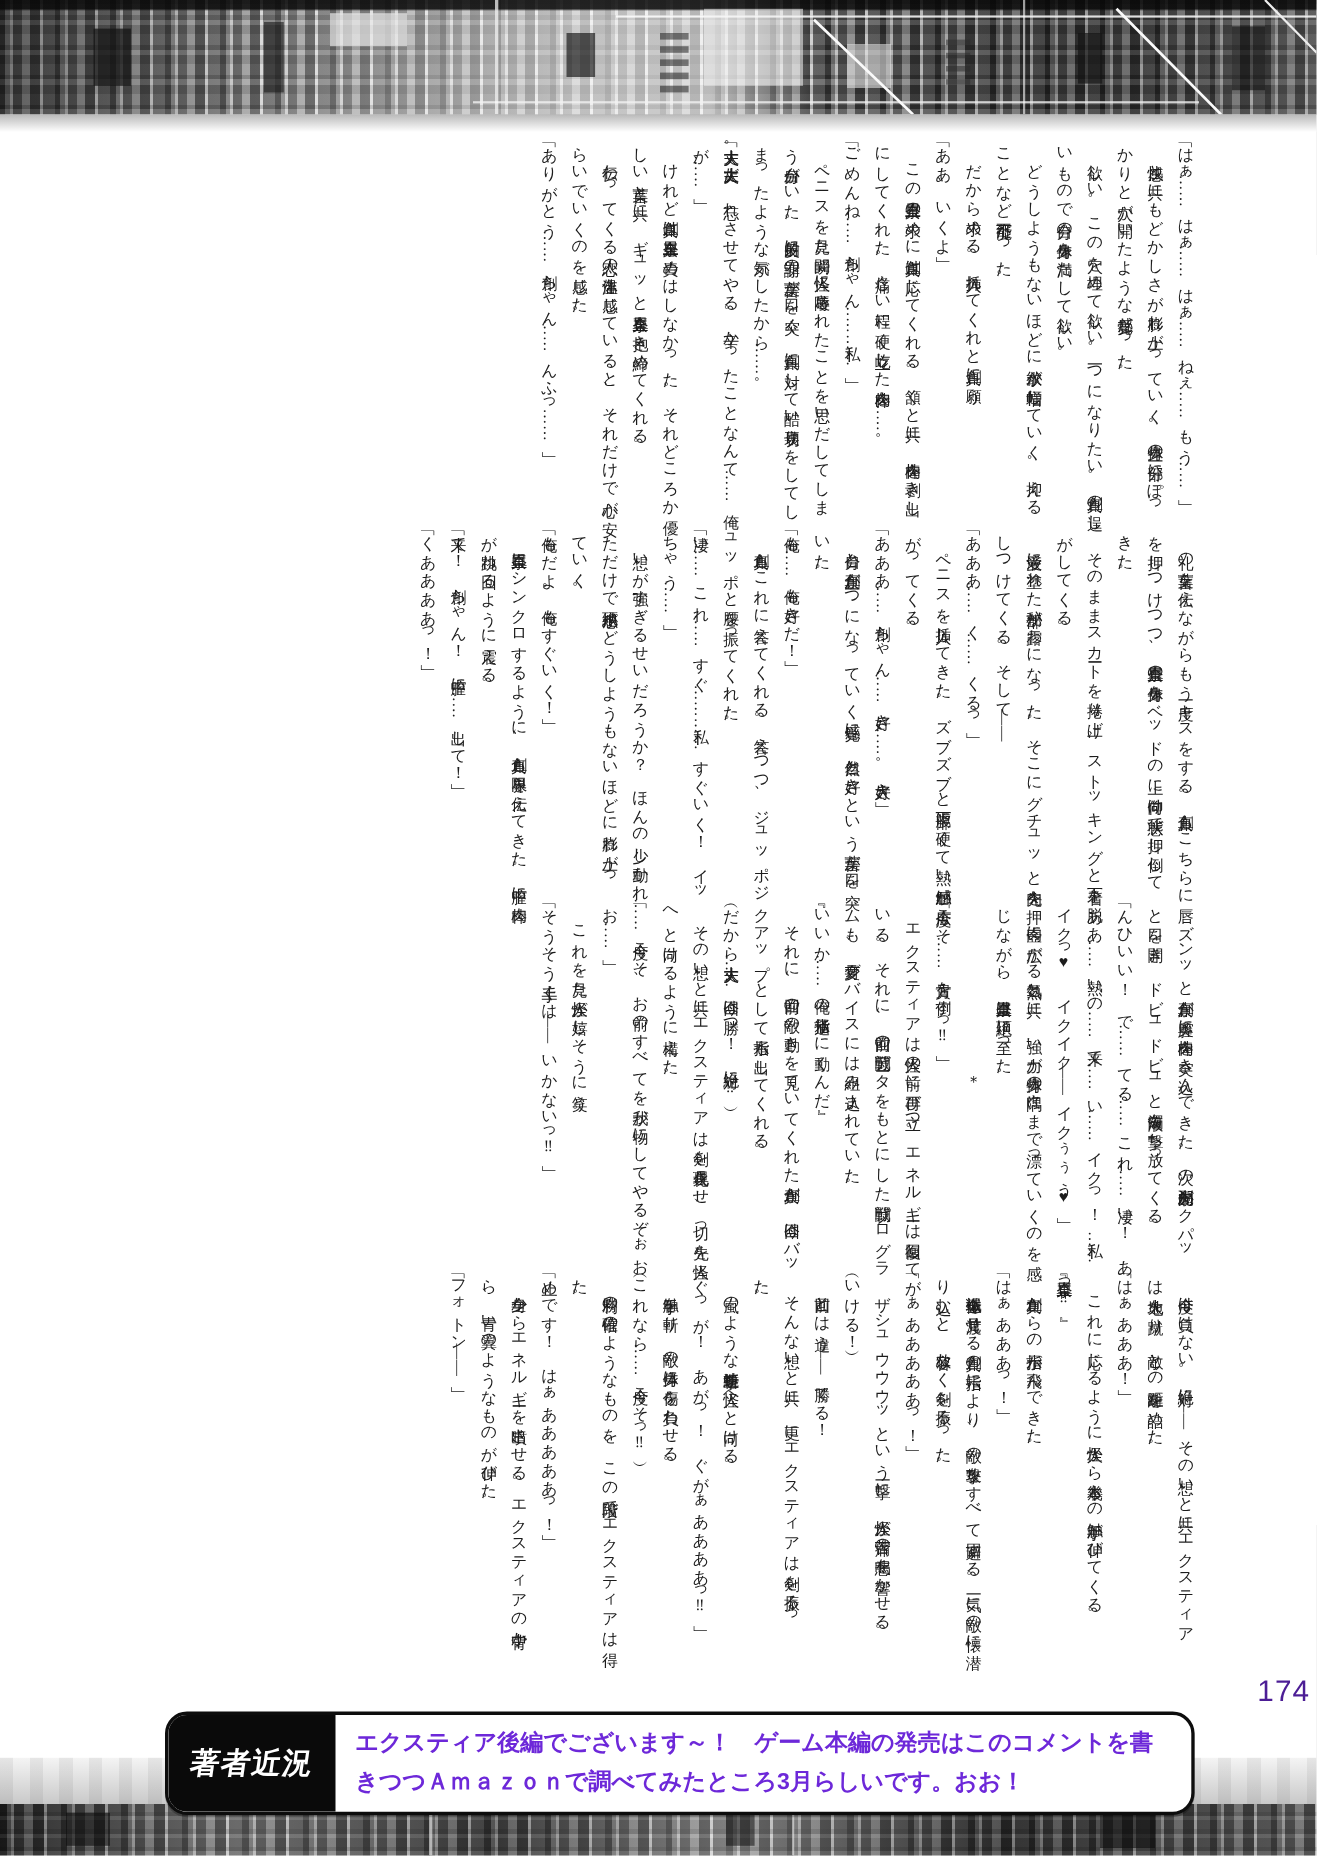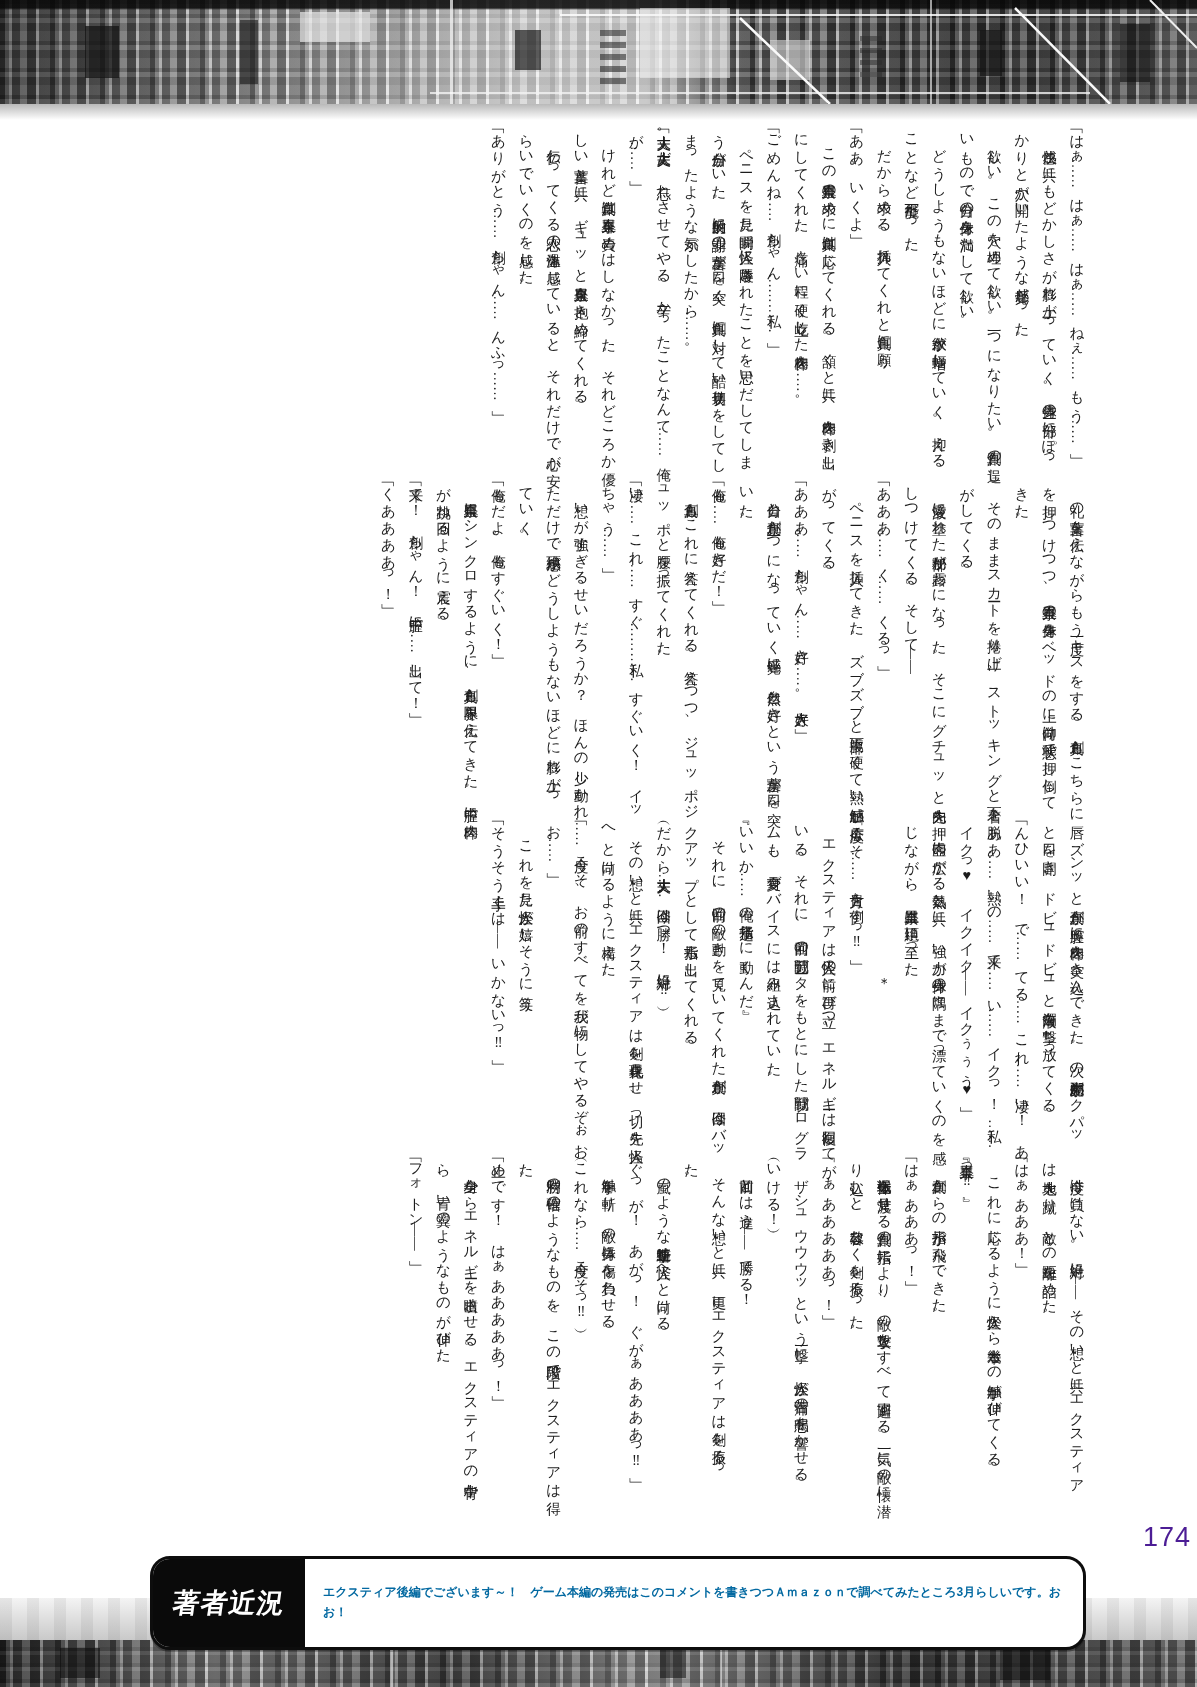--- a/index.html
+++ b/index.html
@@ -66,21 +66,21 @@
   .author-badge{
     flex:0 0 152px;background:#0a0a0a;color:#ffffff;
     display:flex;align-items:center;justify-content:center;
     font-family:"Liberation Sans","DejaVu Sans",sans-serif;
     font-weight:bold;font-size:27px;letter-spacing:1px;
   }
   .author-badge span{transform:skewX(-8deg);}
   .author-text{
     flex:1;display:flex;flex-direction:column;justify-content:center;
     padding:2px 18px;font-family:"Liberation Sans","DejaVu Sans",sans-serif;
-    font-weight:bold;font-size:12px;line-height:1.65;color:#0369a1;
+    font-weight:bold;font-size:21px;line-height:1.65;color:#6d28d9;
   }
 </style>
 </head>
 <body>
 
 <div class="page">
 
   <div class="glitch glitch-top">
     <svg viewBox="0 0 1197 104" preserveAspectRatio="none">
       <rect x="560" y="14" width="637" height="2" fill="#ffffff" opacity="0.85"></rect>

